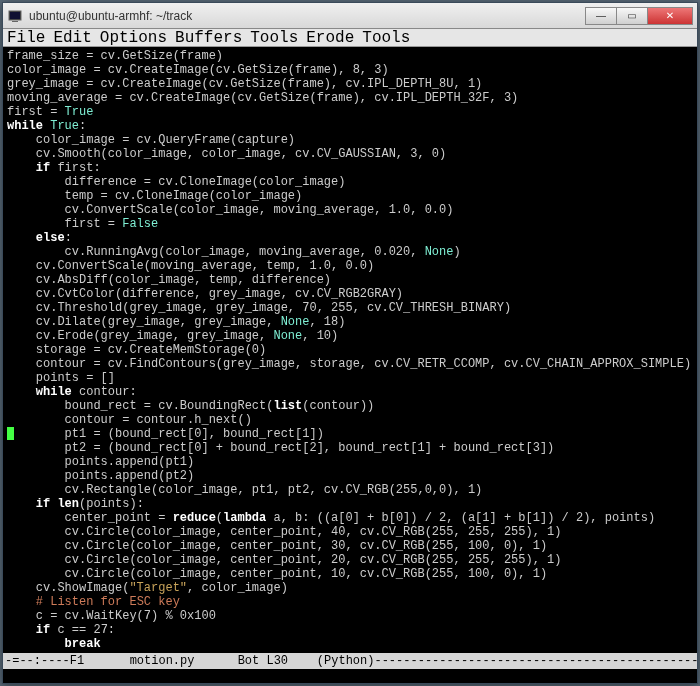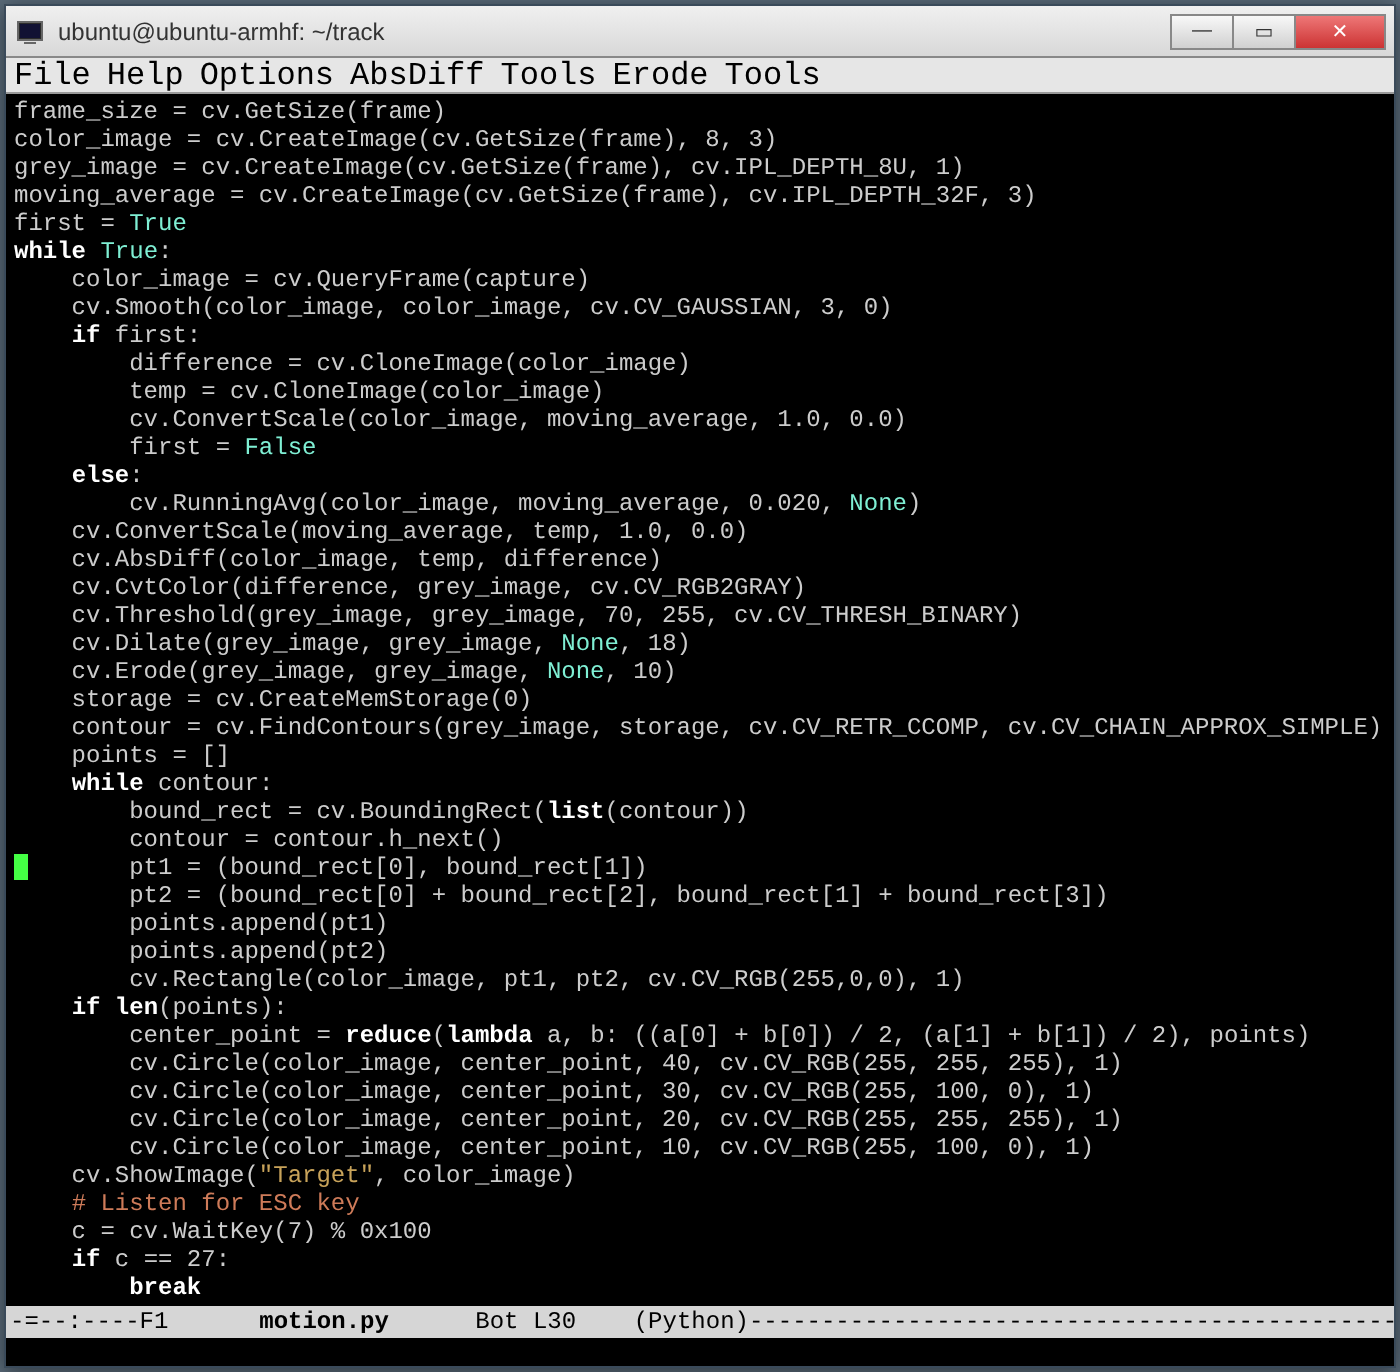--- a/index.html
+++ b/index.html
@@ -89,21 +89,21 @@
   .modeline {
     height: 16px;
     background: #d6d6d6;
     color: #000;
     font-family: "Consolas","Courier New",monospace;
     font-size: 12px;
     line-height: 16px;
     padding: 0 2px;
     white-space: pre;
   }
-  .modeline .fname { font-weight: bold; padding-left: 31px; }
+  .modeline .fname { font-weight: normal; padding-left: 31px; }
   .minibuffer {
     height: 14px;
     background: #000;
   }
 </style>
 </head>
 <body>
 
 <div class="window">
 
@@ -118,23 +118,23 @@
     <span class="title">ubuntu@ubuntu-armhf: ~/track</span>
     <div class="winbtns">
       <div class="winbtn">—</div>
       <div class="winbtn">▭</div>
       <div class="winbtn close">✕</div>
     </div>
   </div>
 
   <div class="menubar">
     <span>File</span>
-    <span>Help</span>
+    <span>Edit</span>
     <span>Options</span>
-    <span>AbsDiff</span>
+    <span>Buffers</span>
     <span>Tools</span>
     <span>Erode</span>
     <span>Tools</span>
   </div>
 
   <div class="editor"><span>frame_size = cv.GetSize(frame)</span>
 <span>color_image = cv.CreateImage(cv.GetSize(frame), 8, 3)</span>
 <span>grey_image = cv.CreateImage(cv.GetSize(frame), cv.IPL_DEPTH_8U, 1)</span>
 <span>moving_average = cv.CreateImage(cv.GetSize(frame), cv.IPL_DEPTH_32F, 3)</span>
 <span>first = </span><span class="const">True</span>

